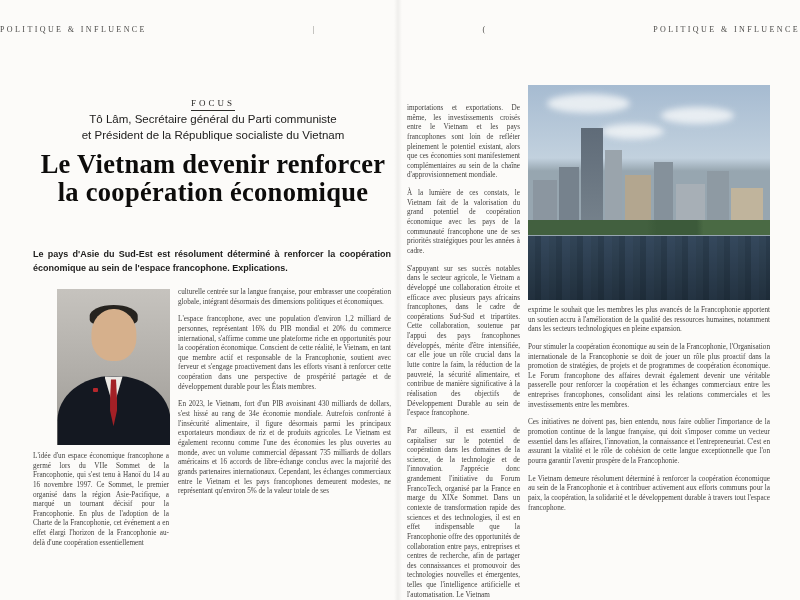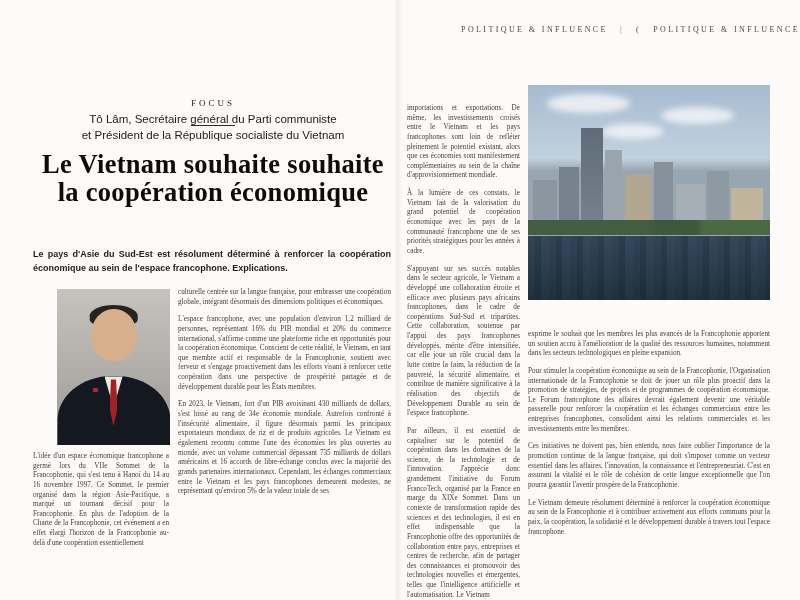--- a/index.html
+++ b/index.html
@@ -1,49 +1,49 @@
 <!DOCTYPE html>
 <html><head>
 <meta charset="utf-8">
 <style>
   html,body{margin:0;padding:0;background:#ffffff;}
   .spread{position:relative;width:800px;height:600px;background:#fcfbf9;overflow:hidden;
           font-family:"Liberation Serif",serif;color:#3c3b39;}
   
   .running-header{position:absolute;top:24px;left:0;width:800px;display:flex;
-                  justify-content:flex-end;align-items:center;gap:12px;
+                  justify-content:space-between;align-items:center;gap:12px;
                   font-size:8px;letter-spacing:2.4px;color:#4b4a48;}
   .running-header .divider{color:#8a8884;font-size:9px;}
   .running-header .mark{font-size:8px;color:#4b4a48;}
   
   .fold{position:absolute;left:394px;top:0;width:8px;height:600px;
         background:linear-gradient(90deg,rgba(0,0,0,0) 0%,rgba(0,0,0,0.05) 50%,rgba(0,0,0,0) 100%);}
   
   .kicker-wrap{position:absolute;left:33px;top:92px;width:360px;text-align:center;}
   .kicker{display:inline-block;font-size:9px;letter-spacing:3px;color:#2b2a28;
-          border-bottom:1px solid #2b2a28;padding-bottom:17px;}
+          border-bottom:1px solid #2b2a28;padding-bottom:2px;}
   
   .byline{position:absolute;left:33px;top:112px;width:360px;text-align:center;
           font-family:"Liberation Sans",sans-serif;font-weight:400;font-size:11.5px;
           line-height:1.35;color:#1c1b1a;}
   
   .headline{position:absolute;left:20px;top:150px;width:386px;margin:0;text-align:center;
             font-family:"Liberation Serif",serif;font-weight:700;font-size:26.5px;
             line-height:1.07;color:#0d0c0b;letter-spacing:0.3px;}
   
   .standfirst{position:absolute;left:33px;top:248px;width:358px;margin:0;
               font-family:"Liberation Sans",sans-serif;font-weight:700;font-size:9px;
               line-height:1.5;color:#1e1d1c;text-align:justify;}
   
   .col p{margin:0 0 8px 0;text-align:justify;font-size:7.2px;line-height:1.34;color:#403f3d;}
   .col p:last-child{margin-bottom:0;}
   .col-under{position:absolute;left:33px;top:452px;width:136px;}
   .col-beside{position:absolute;left:178px;top:288px;width:213px;}
   .col-r1{position:absolute;left:407px;top:104px;width:113px;}
-  .col-wide{position:absolute;left:528px;top:306px;width:242px;margin-top:24px;}
+  .col-wide{position:absolute;left:528px;top:306px;width:242px;}
   
   .portrait{position:absolute;left:57px;top:289px;width:113px;height:156px;overflow:hidden;
             background:linear-gradient(180deg,#c6c3be 0%,#b0ada8 55%,#9b9893 100%);}
   .portrait .head{position:absolute;left:50%;top:13%;transform:translateX(-50%);
                   width:40%;height:33%;background:#d6b08c;border-radius:48% 48% 44% 44%;}
   .portrait .hair{position:absolute;left:50%;top:10%;transform:translateX(-50%);
                   width:43%;height:14%;background:#26231f;border-radius:50% 50% 30% 30%;}
   .portrait .suit{position:absolute;left:50%;bottom:-2%;transform:translateX(-50%);
                   width:100%;height:46%;background:#141821;border-radius:48% 48% 0 0/62% 62% 0 0;}
   .portrait .shirt{position:absolute;left:50%;bottom:24%;transform:translateX(-50%);
@@ -84,21 +84,21 @@
     <div class="kicker-wrap">
       <span class="kicker">FOCUS</span>
     </div>
 
     <div class="byline">
       <div>Tô Lâm, Secrétaire général du Parti communiste</div>
       <div>et Président de la République socialiste du Vietnam</div>
     </div>
 
     <h1 class="headline">
-      <div>Le Vietnam souhaite souhaite</div>
+      <div>Le Vietnam devenir renforcer</div>
       <div>la coopération économique</div>
     </h1>
 
     <p class="standfirst">Le pays d'Asie du Sud-Est est résolument déterminé à renforcer la coopération économique au sein de l'espace francophone. Explications.</p>
 
     <div class="portrait">
       <div class="hair"></div>
       <div class="head"></div>
       <div class="suit"></div>
       <div class="shirt"></div>

